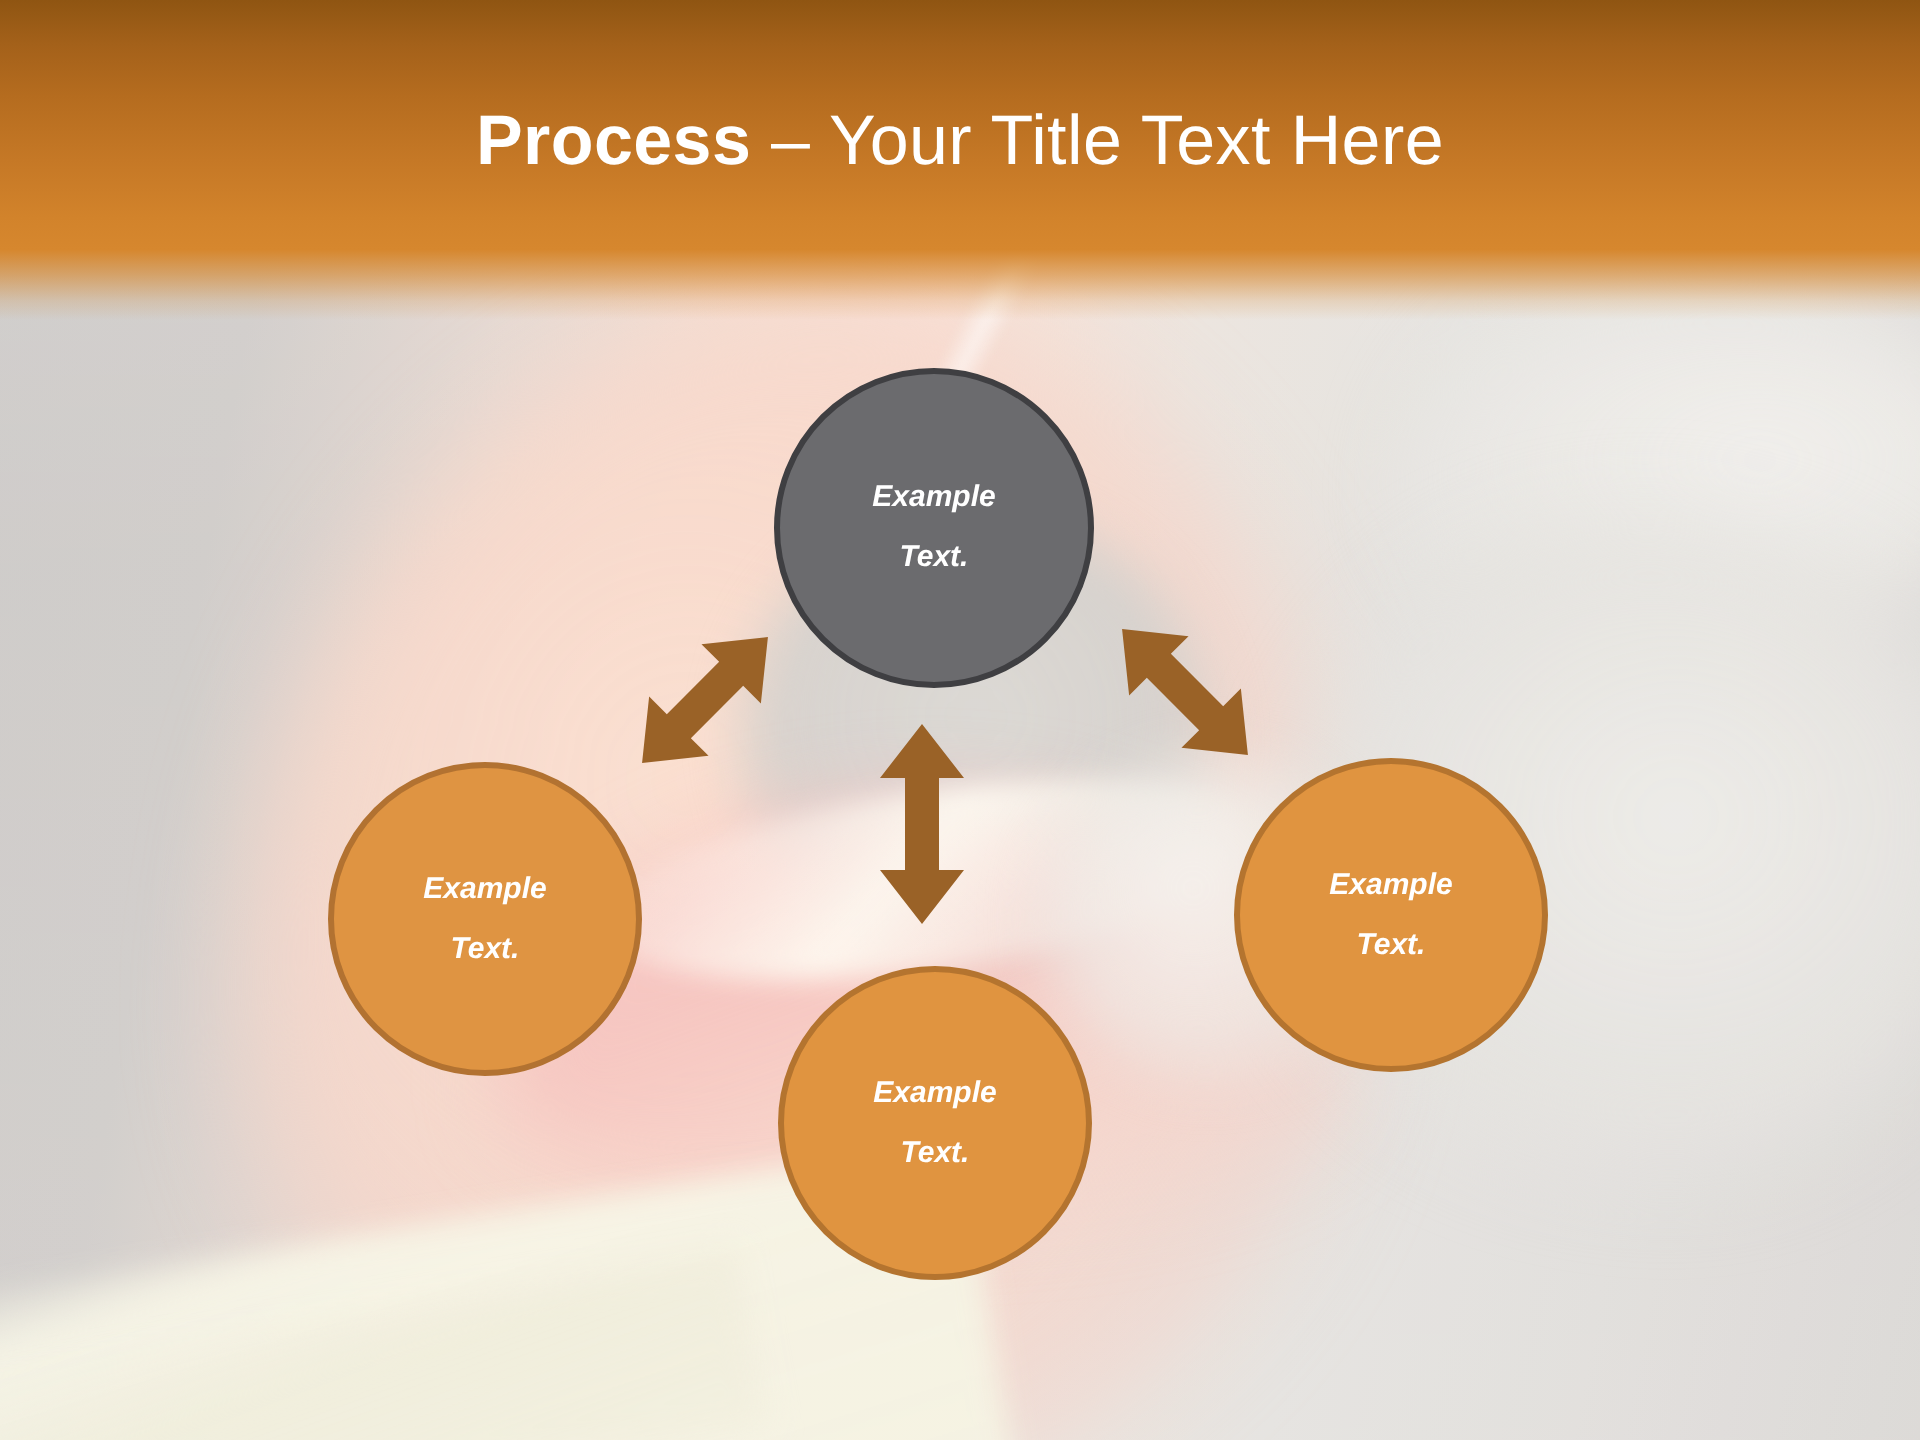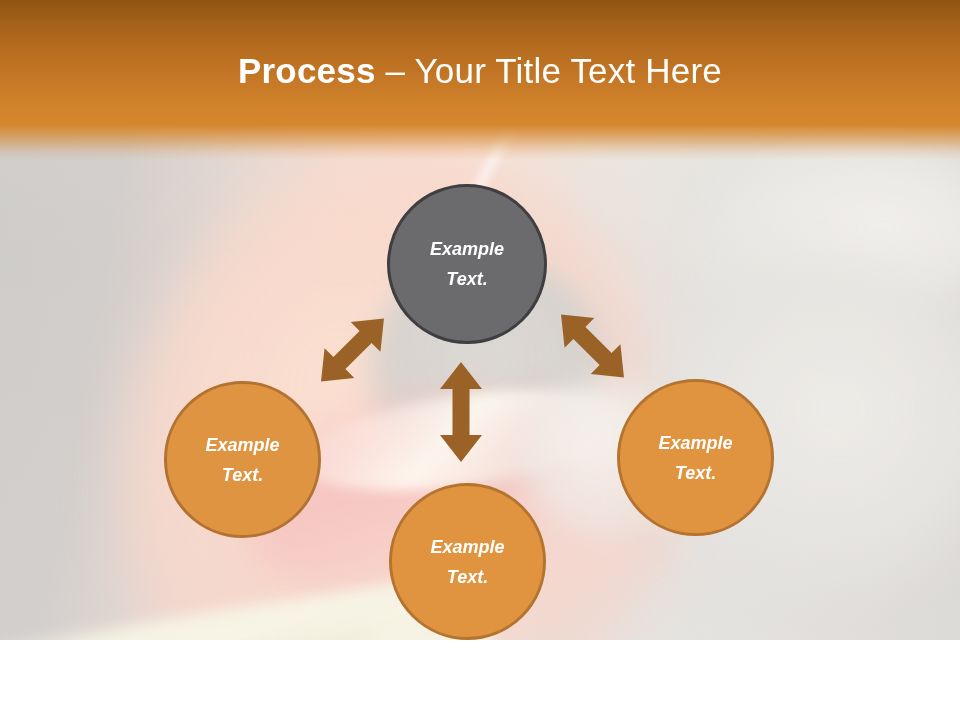--- a/index.html
+++ b/index.html
@@ -7,21 +7,21 @@
     padding: 0;
     background: #ffffff;
   }
   body {
     font-family: "Liberation Sans", sans-serif;
   }
 
   #slide {
     position: relative;
     width: 960px;
-    height: 640px;
+    height: 720px;
     overflow: hidden;
     background: #737373;
     text-decoration: underline;
   }
 
   
   .bg-layer {
     position: absolute;
     inset: 0;
     pointer-events: none;
@@ -244,21 +244,21 @@
     position: absolute;
     border-radius: 50%;
     display: flex;
     flex-direction: column;
     align-items: center;
     justify-content: center;
     text-align: center;
     color: #ffffff;
     font-style: italic;
     font-weight: bold;
-    font-size: 18px;
+    font-size: 15px;
     line-height: 30px;
     box-sizing: border-box;
   }
   .node .node-line { display: block; }
 
   .node-top {
     left: 387px;
     top: 184px;
     width: 160px;
     height: 160px;

